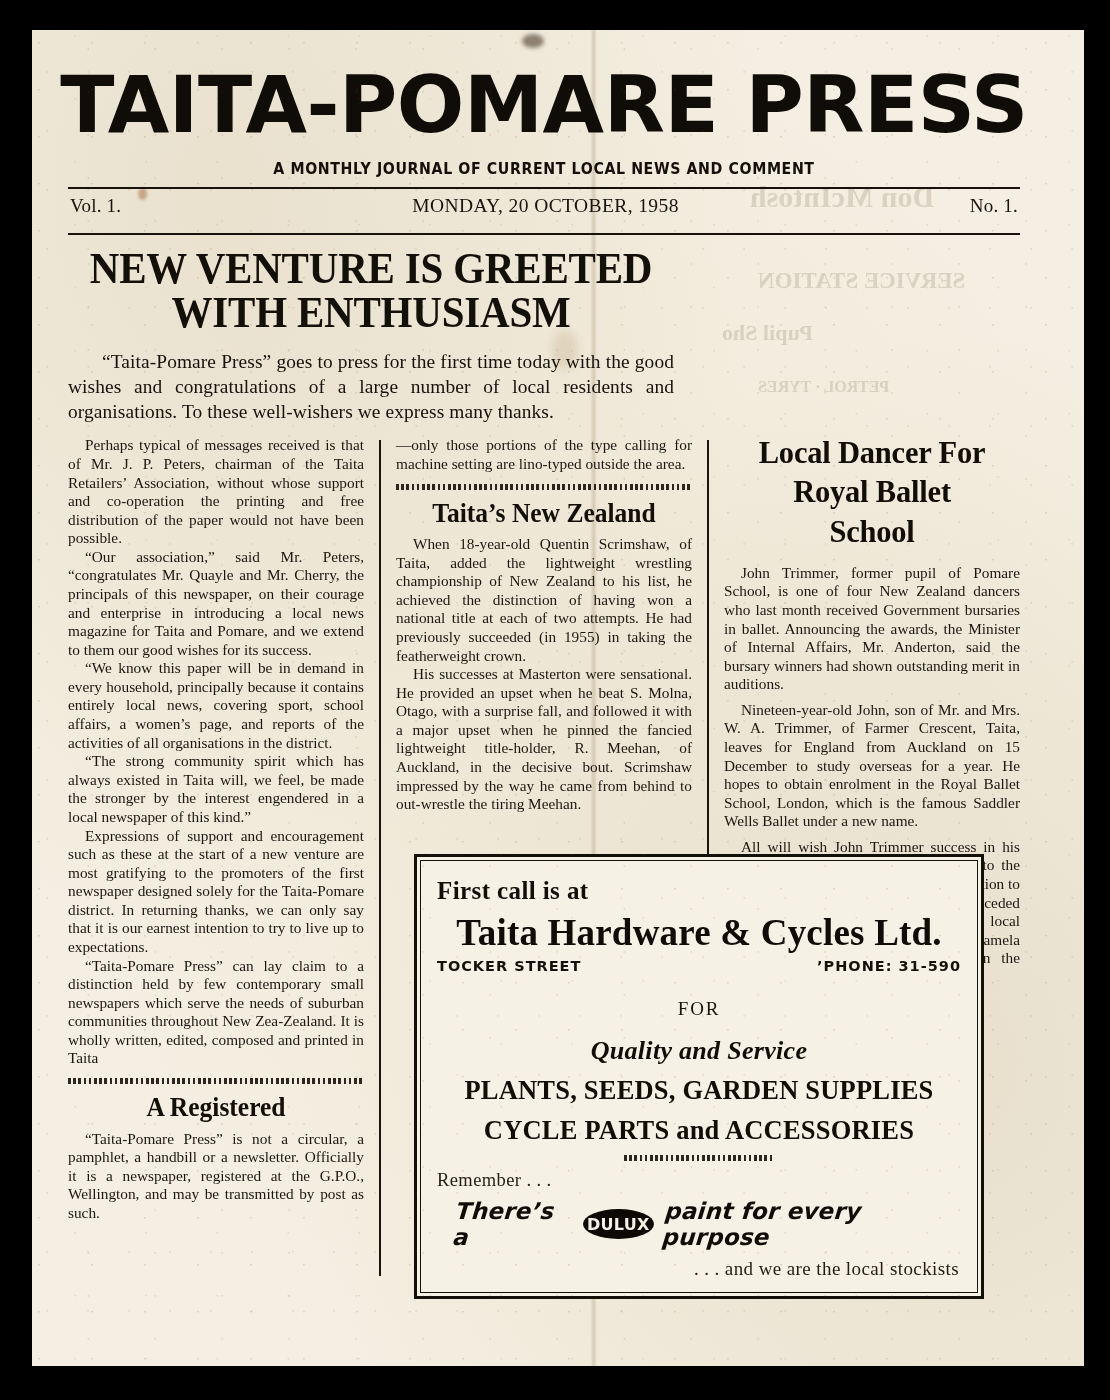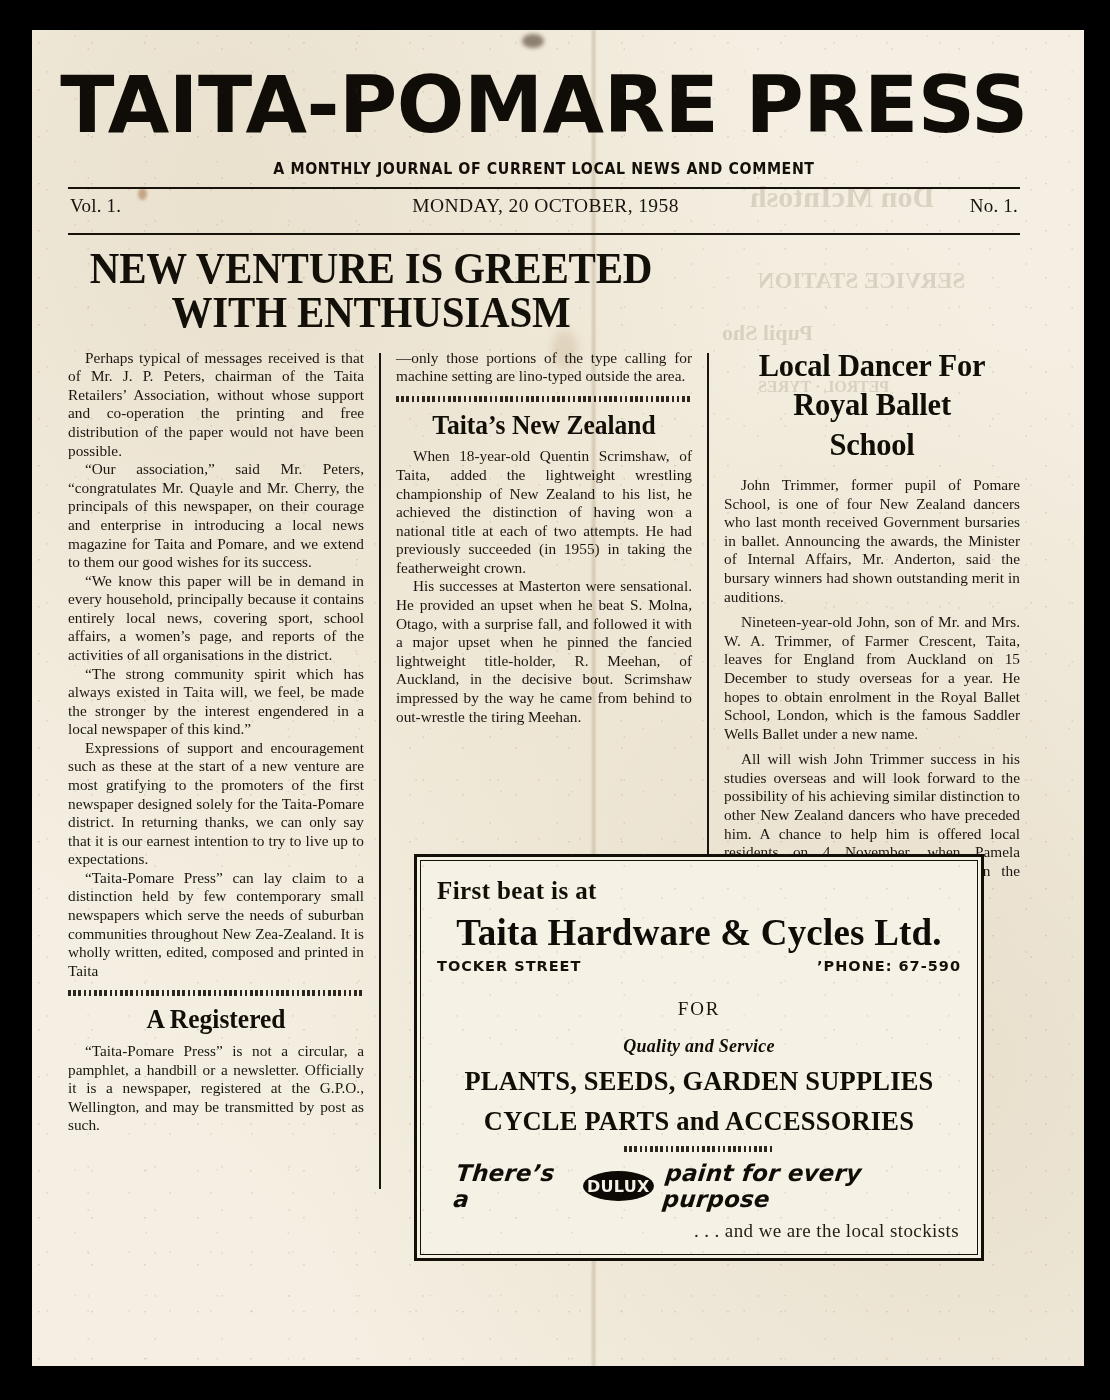--- a/index.html
+++ b/index.html
@@ -220,21 +220,21 @@
     font-size: 19px;
     letter-spacing: 1.8px;
     margin: 24px 0 16px 0;
     color: #1a150e;
   }
   .ad-qs {
     text-align: center;
     font-family: "Liberation Serif", serif;
     font-weight: bold;
     font-style: italic;
-    font-size: 18px;
+    font-size: 26px;
     letter-spacing: 0.3px;
     color: #110d07;
   }
   .ad-line {
     text-align: center;
     font-family: "Liberation Serif", serif;
     font-weight: bold;
     font-size: 26.5px;
     letter-spacing: 0.2px;
     margin-top: 9px;
@@ -331,20 +331,21 @@
         <span>No. 1.</span>
       </div>
       <div class="rule-thin2"></div>
     </div>
 
     <div style="width:606px; margin-top:14px;">
       <div class="lead-head">
         <div>NEW VENTURE IS GREETED</div>
         <div>WITH ENTHUSIASM</div>
       </div>
+      <div class="lead-deck">“Taita-Pomare Press” goes to press for the first time today with the good wishes and congratulations of a large number of local residents and organisations.  To these well-wishers we express many thanks.</div>
     </div>
 
     <div id="cols">
 
       <div class="col1">
         <div class="body">
           <p>Perhaps typical of messages received is that of Mr. J. P. Peters, chairman of the Taita Retailers’ Association, without whose support and co-operation the printing and free distribution of the paper would not have been possible.</p>
           <p>“Our association,” said Mr. Peters, “congratulates Mr. Quayle and Mr. Cherry, the principals of this newspaper, on their courage and enterprise in introducing a local news magazine for Taita and Pomare, and we extend to them our good wishes for its success.</p>
           <p>“We know this paper will be in demand in every household, principally because it contains entirely local news, covering sport, school affairs, a women’s page, and reports of the activities of all organisations in the district.</p>
           <p>“The strong community spirit which has always existed in Taita will, we feel, be made the stronger by the interest engendered in a local newspaper of this kind.”</p>
@@ -397,35 +398,36 @@
           <p style="margin-top:7px;">All will wish John Trimmer success in his studies overseas and will look forward to the possibility of his achieving similar distinction to other New Zealand dancers who have preceded him.  A chance to help him is offered local residents on 4 November, when Pamela Trimmer will stage a dance recital in the Community Hall.  (See page 12).</p>
         </div>
       </div>
 
     </div>
   </div>
 
   <div id="ad">
     <div id="ad-in">
 
-      <div class="ad-first">First beat is at</div>
+      <div class="ad-first">First call is at</div>
       <div class="ad-name">Taita Hardware &amp; Cycles Ltd.</div>
 
       <div class="ad-addr">
         <span>TOCKER   STREET</span>
-        <span>’PHONE:   67-590</span>
+        <span>’PHONE:   31-590</span>
       </div>
 
       <div class="ad-for">FOR</div>
       <div class="ad-qs">Quality and Service</div>
       <div class="ad-line">PLANTS, SEEDS, GARDEN SUPPLIES</div>
       <div class="ad-line">CYCLE PARTS and ACCESSORIES</div>
 
       <div class="orn-rule short"></div>
 
+      <div class="ad-remember">Remember . . .</div>
 
       <div class="slogan">
         <span>There’s a</span>
         <span class="dulux-badge">DULUX</span>
         <span>paint for every purpose</span>
       </div>
 
       <div class="ad-stock">. . . and we are the local stockists</div>
     </div>
   </div>

